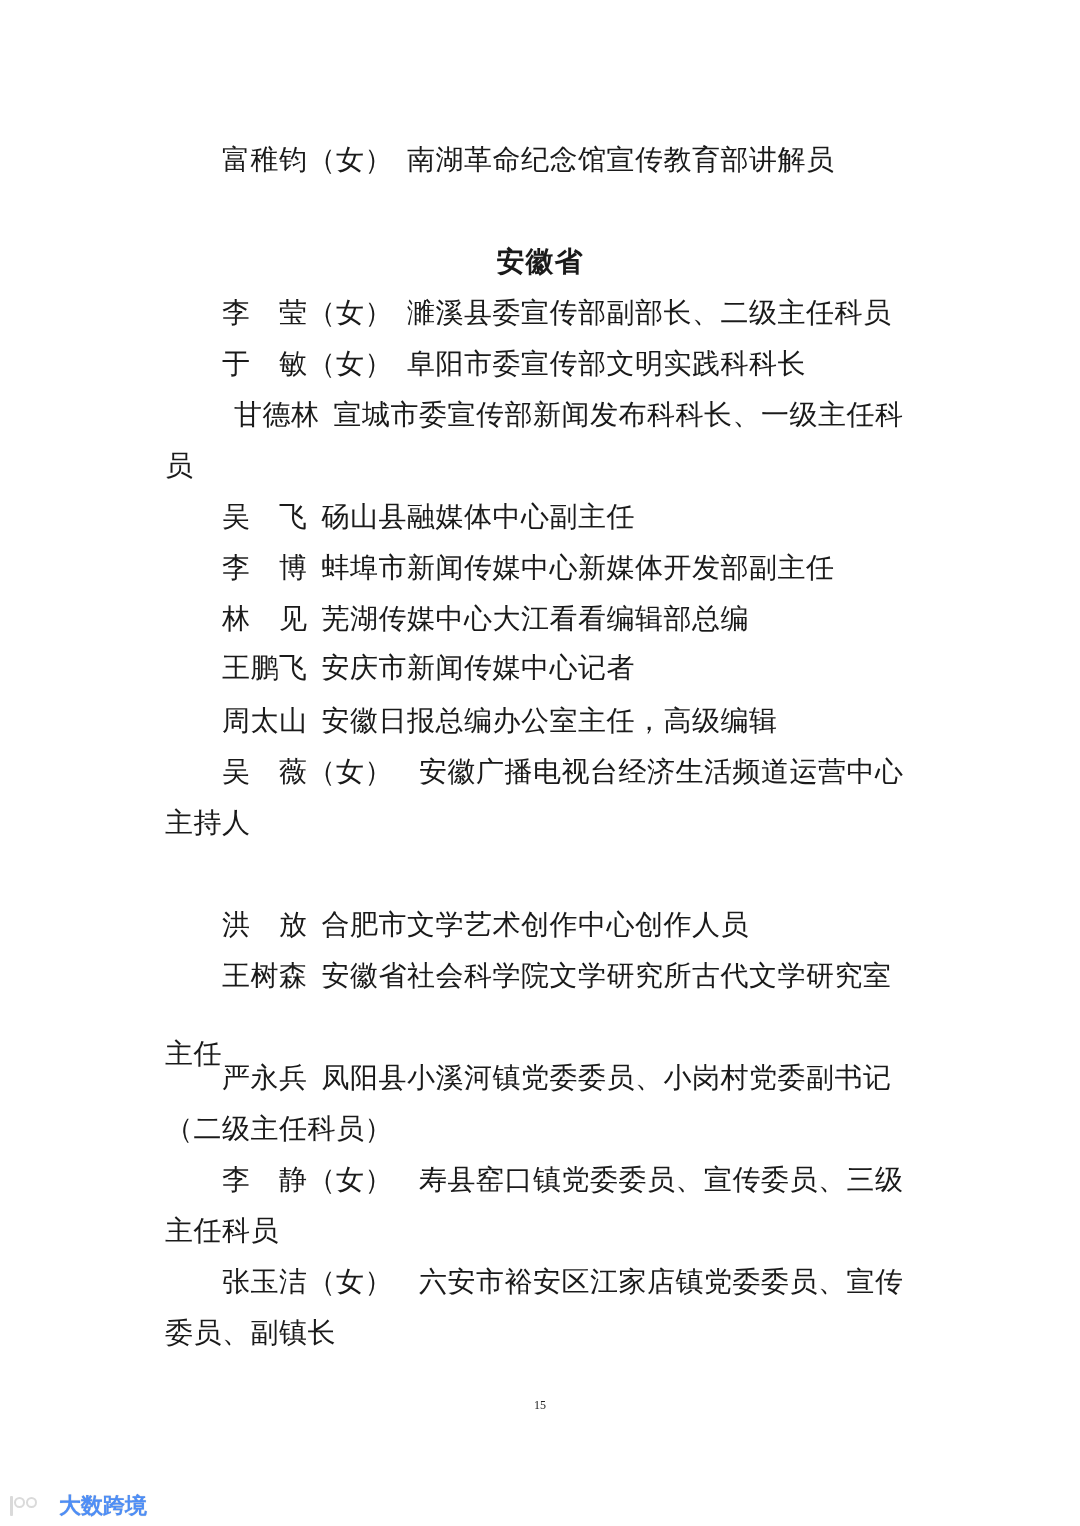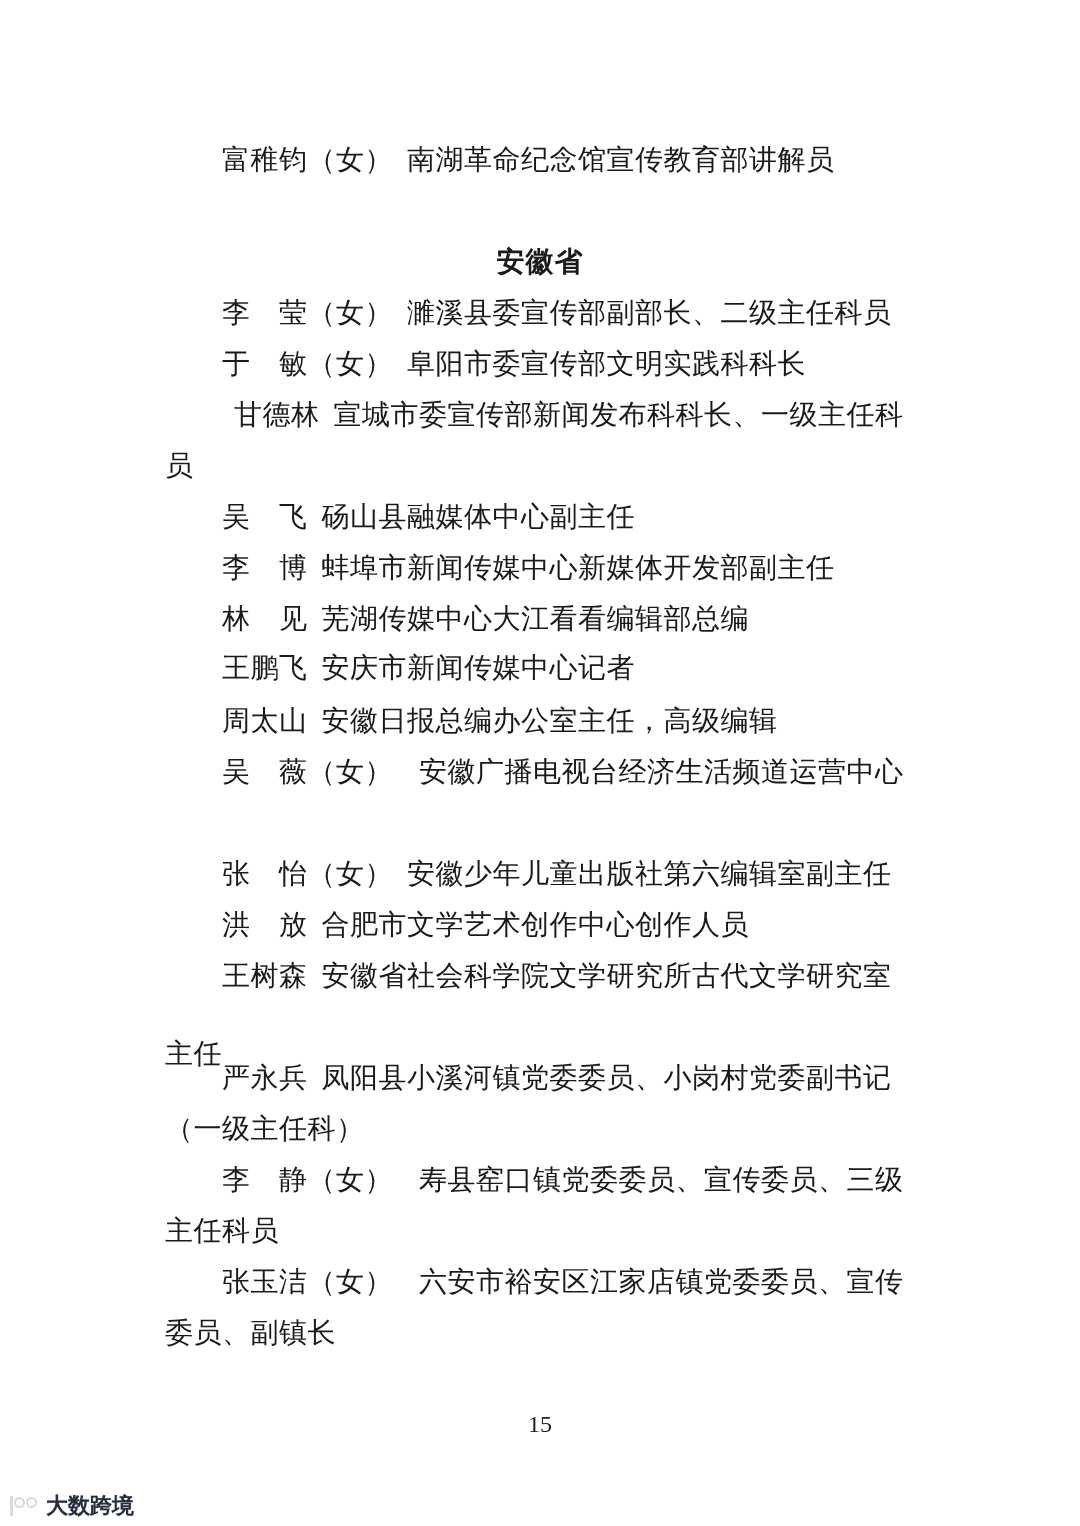--- a/index.html
+++ b/index.html
@@ -43,33 +43,32 @@
   }
   .gap { display: inline-block; width: 14px; }
   .gap2 { display: inline-block; width: 26px; }
   .page-number {
     position: absolute;
     left: 0;
     width: 1080px;
     top: 1398px;
     text-align: center;
     font-family: "Liberation Serif", "DejaVu Serif", serif;
-    font-size: 24px;
+    font-size: 12px;
     color: #222;
-    margin-top: 13px;
   }
   .watermark {
     position: absolute;
     left: 10px;
     top: 1492px;
     height: 28px;
     display: flex;
     align-items: center;
-    gap: 9px;
-    color: #0f172a;
+    gap: 22px;
+    color: #3b82f6;
     font-size: 22px;
     font-weight: bold;
     opacity: 0.9;
     text-shadow: 0 0 1px #bfbfbf;
   }
   .wm-logo {
     display: inline-flex;
     align-items: center;
     gap: 1px;
   }
@@ -116,38 +115,36 @@
     <span>王鹏飞</span><span class="gap"></span><span>安庆市新闻传媒中心记者</span>
   </div>
 
   <div class="line indent" style="top:704px;">
     <span>周太山</span><span class="gap"></span><span>安徽日报总编办公室主任，高级编辑</span>
   </div>
 
   <div class="line indent" style="top:755px;">
     <span>吴　薇</span><span>（女）</span><span class="gap2"></span><span>安徽广播电视台经济生活频道运营中心</span>
   </div>
+  <div class="line" style="top:806px;">主持人</div>
 
-  <div class="line indent" style="top:857px;">
-    <span>张　怡</span><span>（女）</span><span class="gap"></span><span>安徽少年儿童出版社第六编辑室副主任</span>
-  </div>
 
   <div class="line indent" style="top:908px;">
     <span>洪　放</span><span class="gap"></span><span>合肥市文学艺术创作中心创作人员</span>
   </div>
 
   <div class="line indent" style="top:959px;">
     <span>王树森</span><span class="gap"></span><span>安徽省社会科学院文学研究所古代文学研究室</span>
   </div>
   <div class="line" style="top:1010px;margin-top:27px;">主任</div>
 
   <div class="line indent" style="top:1061px;">
     <span>严永兵</span><span class="gap"></span><span>凤阳县小溪河镇党委委员、小岗村党委副书记</span>
   </div>
-  <div class="line" style="top:1112px;">（一级主任科）</div>
+  <div class="line" style="top:1112px;">（二级主任科员）</div>
 
   <div class="line indent" style="top:1163px;">
     <span>李　静</span><span>（女）</span><span class="gap2"></span><span>寿县窑口镇党委委员、宣传委员、三级</span>
   </div>
   <div class="line" style="top:1214px;">主任科员</div>
 
   <div class="line indent" style="top:1265px;">
     <span>张玉洁</span><span>（女）</span><span class="gap2"></span><span>六安市裕安区江家店镇党委委员、宣传</span>
   </div>
   <div class="line" style="top:1316px;">委员、副镇长</div>

